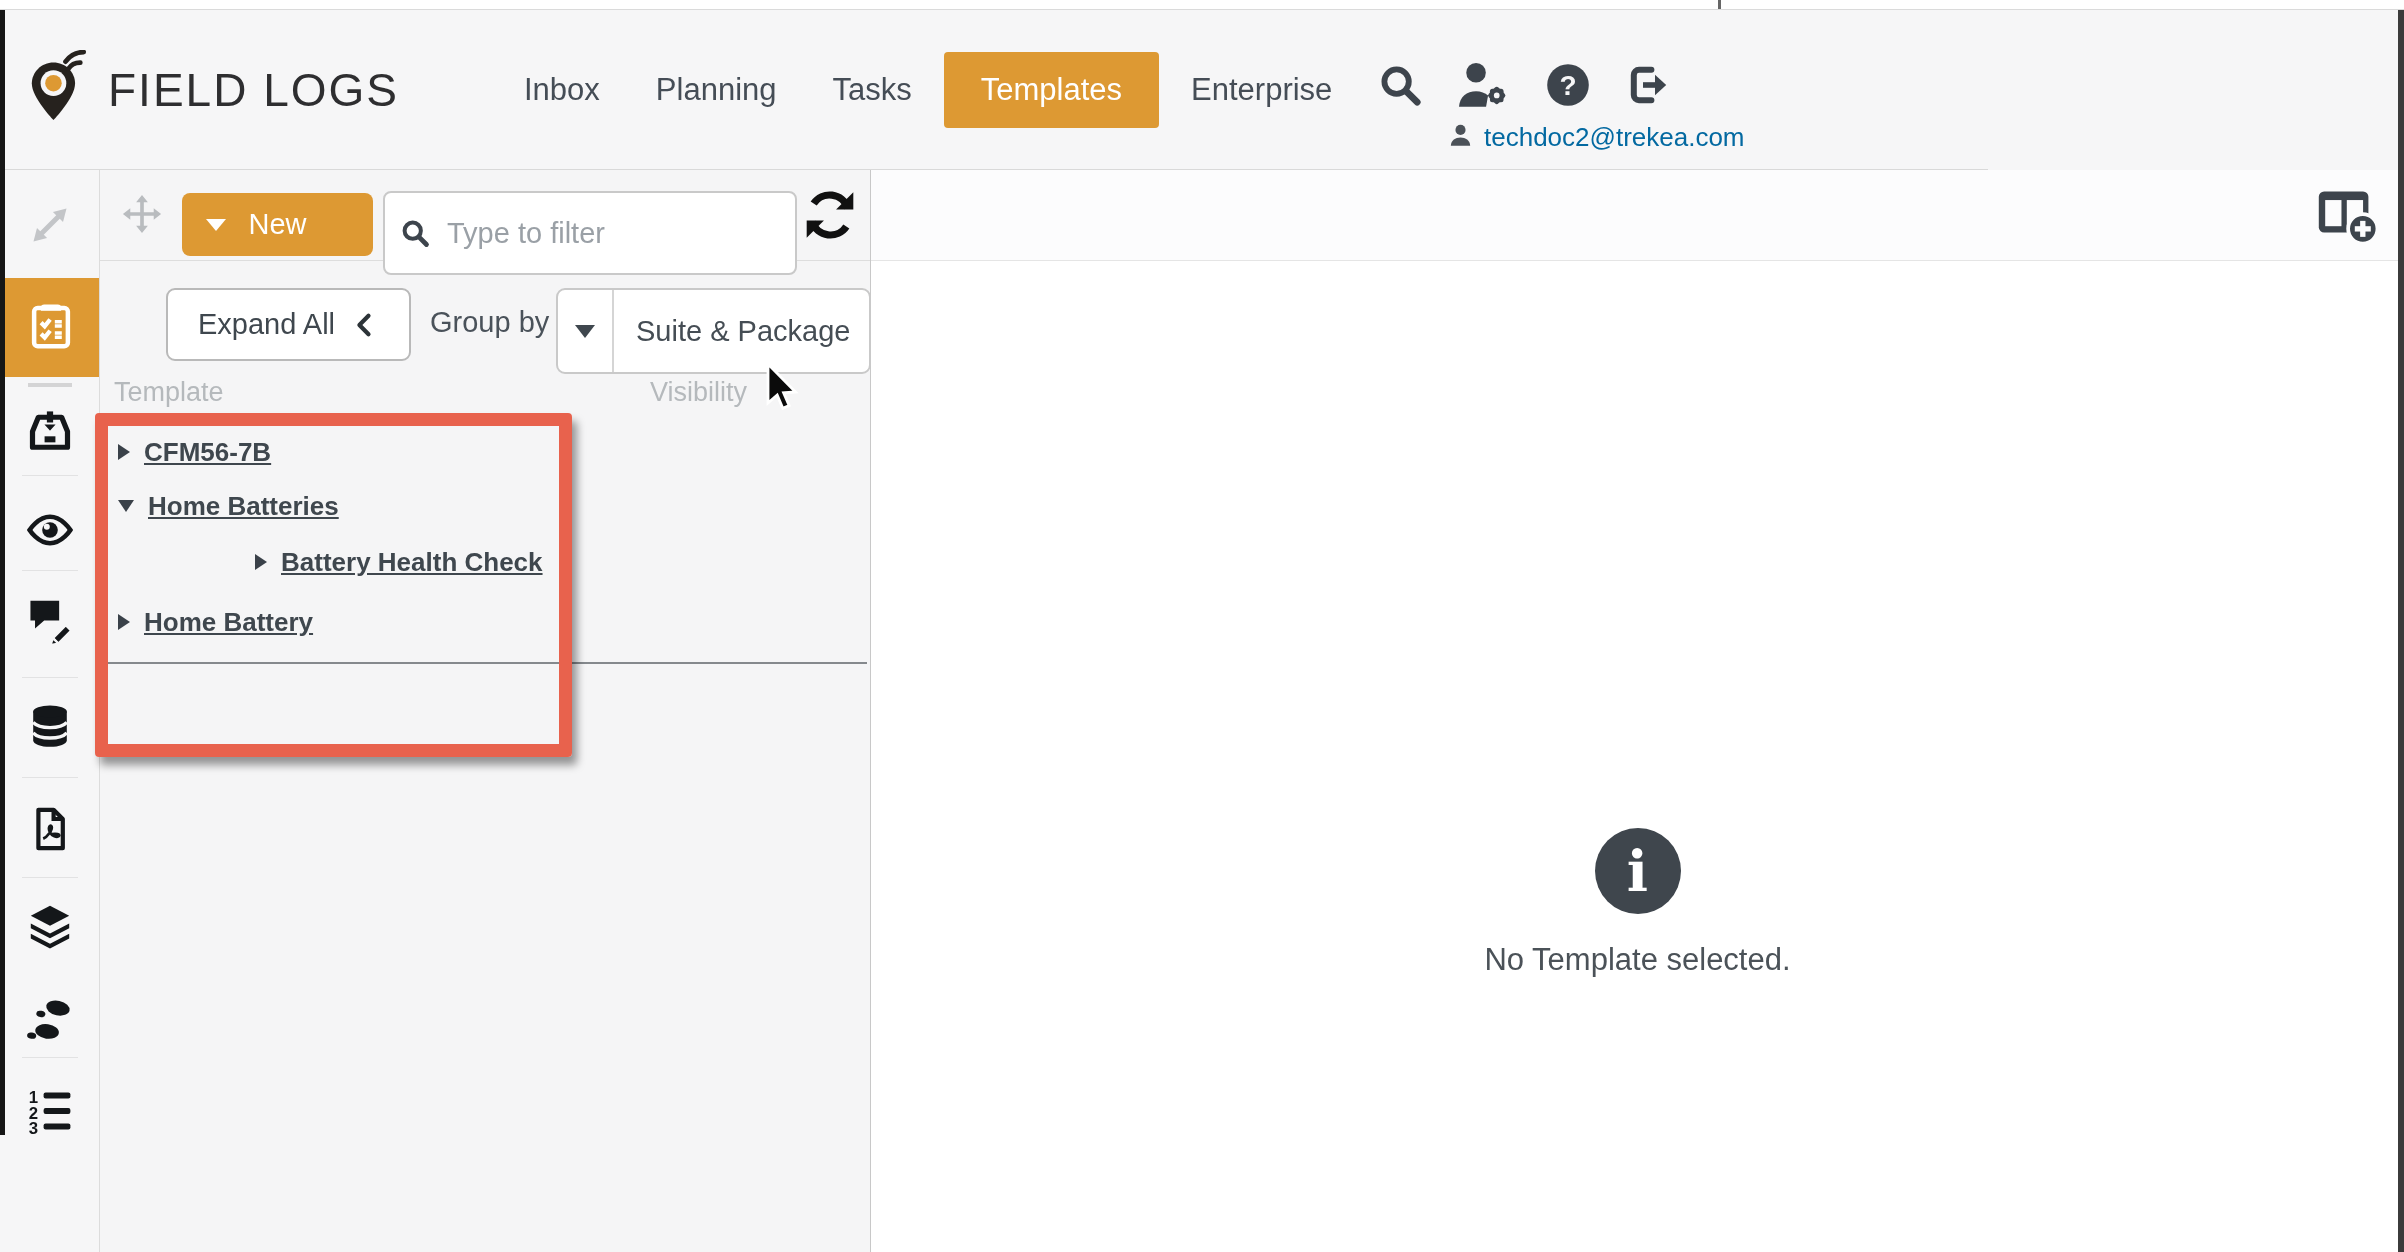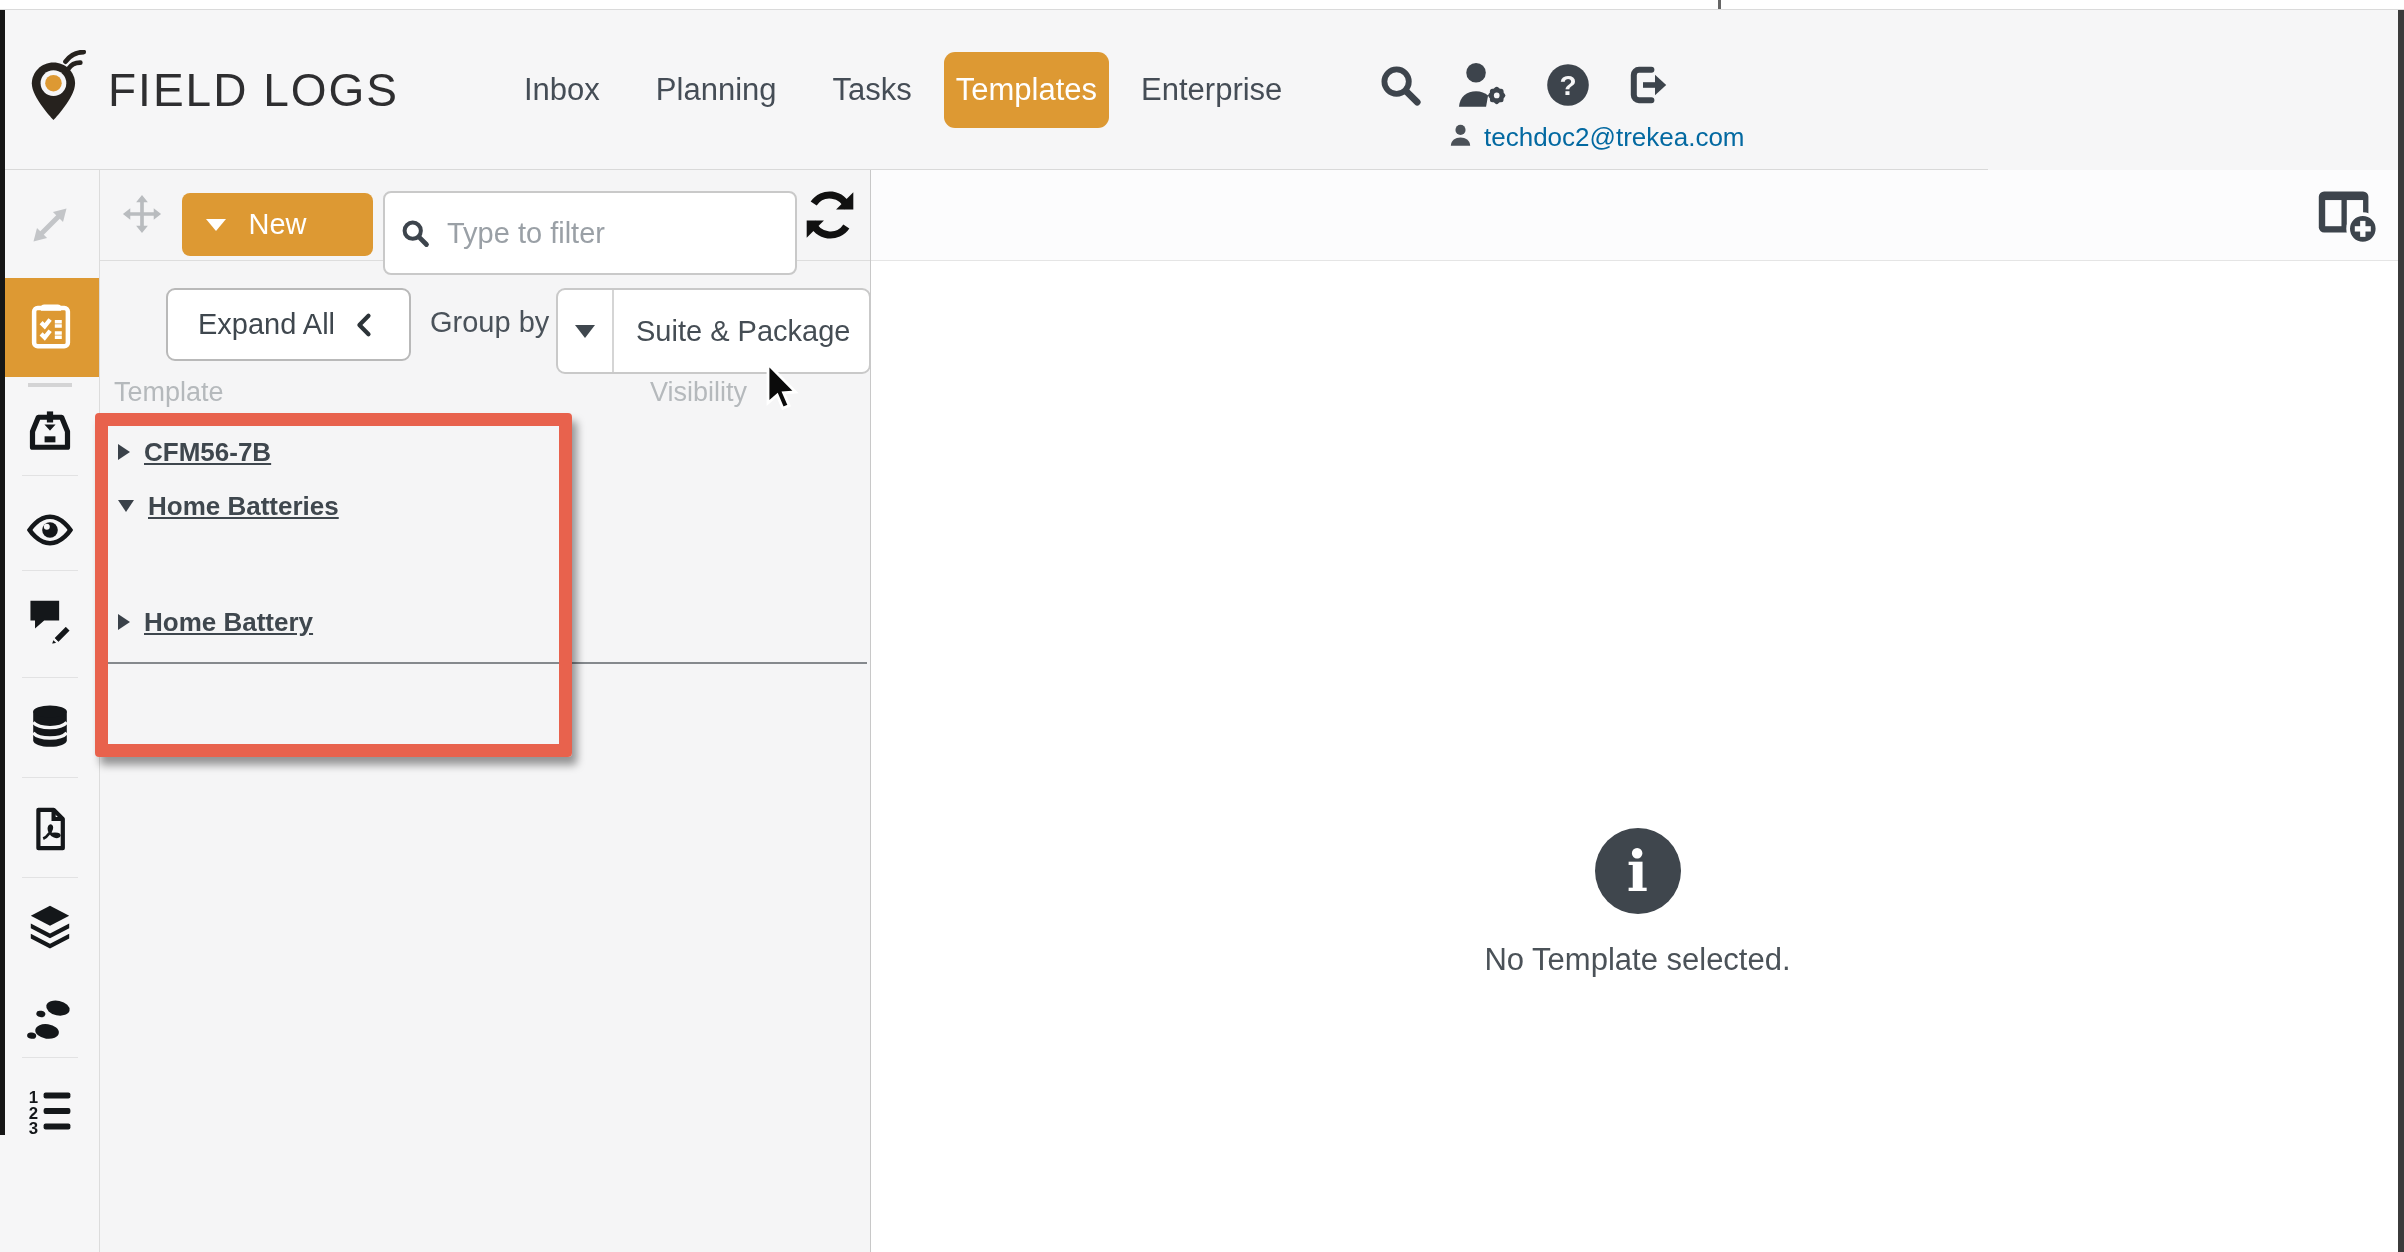--- a/index.html
+++ b/index.html
@@ -10,21 +10,21 @@
   .top-tick{position:absolute;left:1718px;top:0;width:3px;height:9px;background:#666;}
   .edge-left{position:absolute;left:0;top:10px;width:5px;height:1125px;background:#161616;z-index:50;}
   .edge-right{position:absolute;left:2398px;top:10px;width:6px;height:1242px;background:#3b3b3b;z-index:50;}
   
   .navbar{position:absolute;left:0;top:10px;width:1988px;height:160px;background:#f6f6f7;border-bottom:1px solid #d9d9d9;box-sizing:border-box;text-align:right;}
   .logo{position:absolute;left:26px;top:38px;height:84px;display:flex;align-items:center;cursor:pointer;}
   .logo svg{width:68px;height:76px;}
   .logo-text{font-size:46px;font-weight:300;letter-spacing:2px;color:#2e2e30;margin-left:14px;white-space:nowrap;}
   .nav-links{position:absolute;left:500px;top:0;height:160px;display:flex;align-items:center;gap:8px;}
   .nav-item{font-size:31px;color:#454d56;padding:0 24px;cursor:pointer;white-space:nowrap;}
-  .nav-item.active{background:#dd9933;color:#fff;border-radius:11px;padding:20px 12px;}
+  .nav-item.active{background:#dd9933;color:#fff;border-radius:4px;padding:20px 37px;}
   .nav-icons{position:absolute;left:1376px;top:0;height:150px;display:flex;align-items:center;gap:30px;}
   .nav-icons .icon-btn{display:flex;align-items:center;cursor:pointer;}
   .nav-user{position:absolute;left:1447px;top:112px;display:flex;align-items:center;gap:10px;}
   .nav-user .email{font-size:26px;color:#0369a1;}
   
   .rail{position:absolute;left:0;top:170px;width:100px;height:1082px;background:#f6f6f7;border-right:1px solid #dcdcdc;box-sizing:border-box;}
   .rail-btn{position:absolute;left:0;width:99px;display:flex;justify-content:center;cursor:pointer;}
   .rail-tile{position:absolute;left:2px;top:108px;width:97px;height:99px;background:#dd9933;display:flex;align-items:center;justify-content:center;cursor:pointer;}
   .rail-div{position:absolute;left:22px;width:56px;height:1px;background:#e2e2e3;}
   .rail-div.dark{left:28px;width:44px;height:4px;background:#d4d4d5;}
@@ -295,20 +295,24 @@
     <span class="col-header c1">Visibility</span>
 
     <div class="tree-row lvl0" style="top:262px;">
       <span class="tri-right"></span>
       <a>CFM56-7B</a>
     </div>
     <div class="tree-row lvl0" style="top:316px;">
       <span class="tri-down"></span>
       <a>Home Batteries</a>
     </div>
+    <div class="tree-row lvl1" style="top:372px;">
+      <span class="tri-right"></span>
+      <a>Battery Health Check</a>
+    </div>
     <div class="tree-row lvl0" style="top:432px;">
       <span class="tri-right"></span>
       <a>Home Battery</a>
     </div>
     <div class="tree-div"></div>
 
     <div class="red-box"></div>
   </div>
 
   <div class="main">

